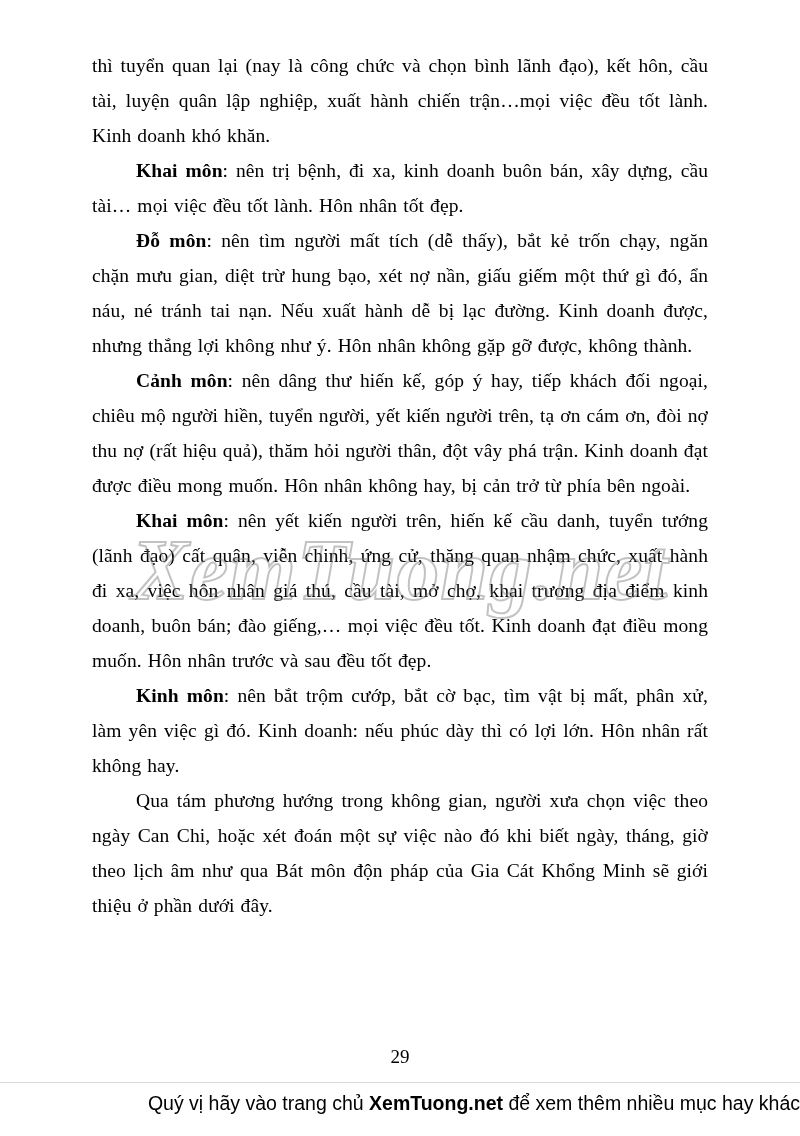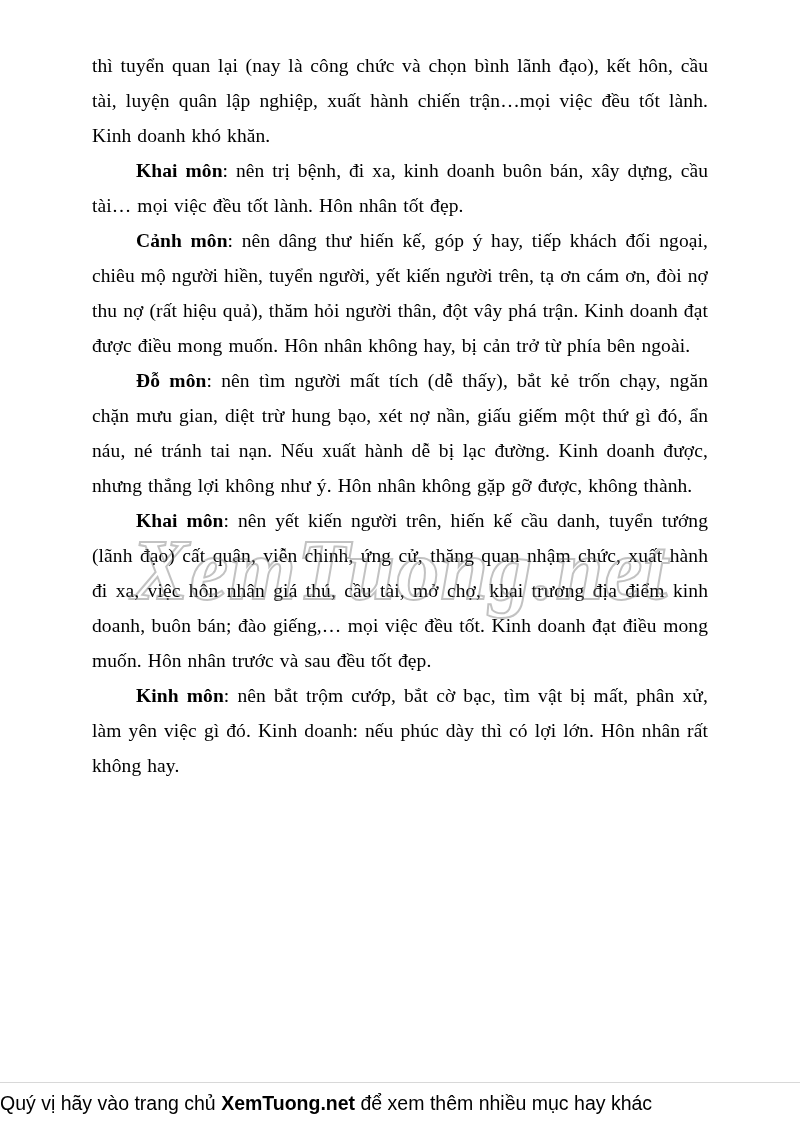--- a/index.html
+++ b/index.html
@@ -72,21 +72,21 @@
     width: 800px;
     text-align: center;
     font-size: 19px;
     font-family: "Liberation Serif", serif;
   }
   .footer-bar {
     position: absolute;
     left: 0;
     top: 1092px;
     width: 800px;
-    text-align: left;
+    text-align: right;
     font-family: "Liberation Sans", sans-serif;
     font-size: 19.5px;
     color: #000;
   }
   .footer-bar .brand {
     font-weight: bold;
   }
   .rule {
     position: absolute;
     left: 0;
@@ -106,47 +106,51 @@
     <p class="para">
       <span>thì tuyển quan lại (nay là công chức và chọn bình lãnh đạo), kết hôn, cầu tài, luyện quân lập nghiệp, xuất hành chiến trận…mọi việc đều tốt lành. Kinh doanh khó khăn.</span>
     </p>
 
     <p class="para indent">
       <span class="lead">Khai môn</span><span>: nên trị bệnh, đi xa, kinh doanh buôn bán, xây dựng, cầu tài… mọi việc đều tốt lành. Hôn nhân tốt đẹp.</span>
     </p>
 
 
     <p class="para indent">
-      <span class="lead">Cảnh môn</span><span>: nên dâng thư hiến kế, góp ý hay, tiếp khách đối ngoại, chiêu mộ người hiền, tuyển người, yết kiến người trên, tạ ơn cám ơn, đòi nợ thu nợ (rất hiệu quả), thăm hỏi người thân, đột vây phá trận. Kinh doanh đạt được điều mong muốn. Hôn nhân không hay, bị cản trở từ phía bên ngoài.</span>
+      <span class="lead">Đỗ môn</span><span>: nên tìm người mất tích (dễ thấy), bắt kẻ trốn chạy, ngăn chặn mưu gian, diệt trừ hung bạo, xét nợ nần, giấu giếm một thứ gì đó, ẩn náu, né tránh tai nạn. Nếu xuất hành dễ bị lạc đường. Kinh doanh được, nhưng thắng lợi không như ý. Hôn nhân không gặp gỡ được, không thành.</span>
     </p>
 
     <p class="para indent">
-      <span class="lead">Đỗ môn</span><span>: nên tìm người mất tích (dễ thấy), bắt kẻ trốn chạy, ngăn chặn mưu gian, diệt trừ hung bạo, xét nợ nần, giấu giếm một thứ gì đó, ẩn náu, né tránh tai nạn. Nếu xuất hành dễ bị lạc đường. Kinh doanh được, nhưng thắng lợi không như ý. Hôn nhân không gặp gỡ được, không thành.</span>
+      <span class="lead">Cảnh môn</span><span>: nên dâng thư hiến kế, góp ý hay, tiếp khách đối ngoại, chiêu mộ người hiền, tuyển người, yết kiến người trên, tạ ơn cám ơn, đòi nợ thu nợ (rất hiệu quả), thăm hỏi người thân, đột vây phá trận. Kinh doanh đạt được điều mong muốn. Hôn nhân không hay, bị cản trở từ phía bên ngoài.</span>
     </p>
 
 
     <p class="para indent">
       <span class="lead">Khai môn</span><span>: nên yết kiến người trên, hiến kế cầu danh, tuyển tướng (lãnh đạo) cất quân, viễn chinh, ứng cử, thăng quan nhậm chức, xuất hành đi xa, việc hôn nhân giá thú, cầu tài, mở chợ, khai trương địa điểm kinh doanh, buôn bán; đào giếng,… mọi việc đều tốt. Kinh doanh đạt điều mong muốn. Hôn nhân trước và sau đều tốt đẹp.</span>
     </p>
 
     <p class="para indent">
       <span class="lead">Kinh môn</span><span>: nên bắt trộm cướp, bắt cờ bạc, tìm vật bị mất, phân xử, làm yên việc gì đó. Kinh doanh: nếu phúc dày thì có lợi lớn. Hôn nhân rất không hay.</span>
     </p>
 
+    <p class="para indent">
+      <span>Qua tám phương hướng trong không gian, người xưa chọn việc theo ngày Can Chi, hoặc xét đoán một sự việc nào đó khi biết ngày, tháng, giờ theo lịch âm như qua Bát môn độn pháp của Gia Cát Khổng Minh sẽ giới thiệu ở phần dưới đây.</span>
+    </p>
 
     <p class="para indent">
       
     </p>
 
   </div>
 
   <div class="watermark">
     <span>XemTuong.net</span>
   </div>
 
+  <div class="page-number">29</div>
 
   <div class="rule"></div>
 
   <div class="footer-bar">
     <span>Quý vị hãy vào trang chủ </span><span class="brand">XemTuong.net</span><span> để xem thêm nhiều mục hay khác</span>
   </div>
 
 </div>
 
 </body></html>

